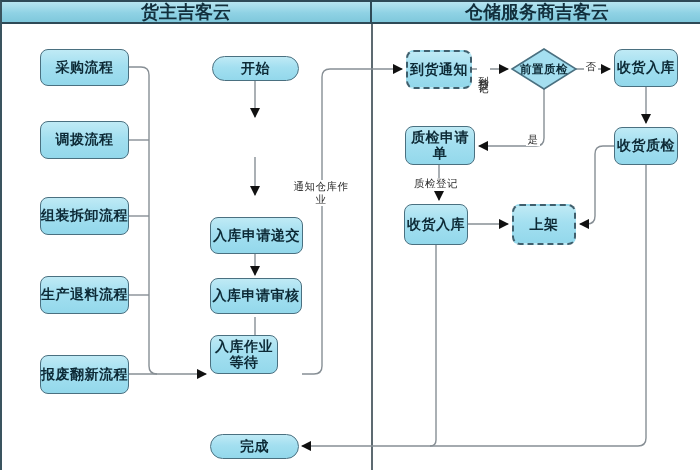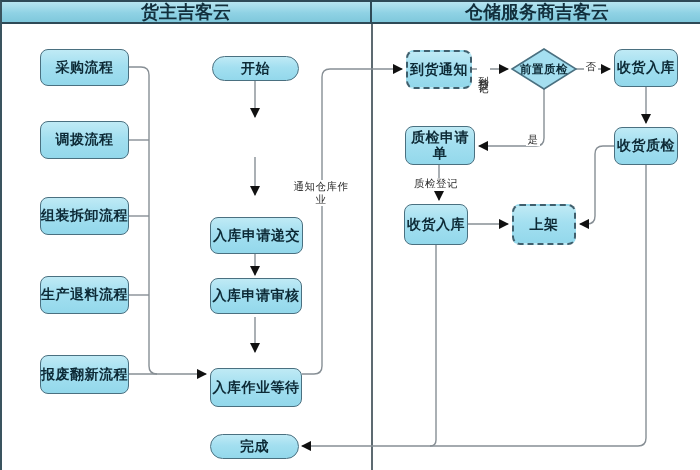--- a/index.html
+++ b/index.html
@@ -101,21 +101,21 @@
 
   <div class="node" style="left:38px;top:47px;width:89px;height:37px;">采购流程</div>
   <div class="node" style="left:38px;top:119px;width:89px;height:38px;">调拨流程</div>
   <div class="node" style="left:38px;top:195px;width:89px;height:38px;">组装拆卸流程</div>
   <div class="node" style="left:38px;top:274px;width:89px;height:38px;">生产退料流程</div>
   <div class="node stadium" style="left:210px;top:54px;width:87px;height:25px;">开始</div>
 
   <div class="node" style="left:38px;top:353px;width:89px;height:39px;">报废翻新流程</div>
   <div class="node" style="left:208px;top:196px;width:93px;height:37px;margin-top:19px;">入库申请递交</div>
   <div class="node" style="left:208px;top:276px;width:92px;height:36px;">入库申请审核</div>
-  <div class="node" style="left:208px;top:366px;width:92px;height:39px;">入库作业等待</div>
+  <div class="node" style="left:208px;top:333px;width:68px;height:39px;">入库作业等待</div>
   <div class="node stadium" style="left:208px;top:432px;width:89px;height:25px;">完成</div>
 
   <div class="node dashed" style="left:404px;top:48px;width:66px;height:39px;">到货通知</div>
   <div class="diamond-label" style="left:511px;top:52px;width:62px;height:30px;">前置质检</div>
   <div class="node" style="left:612px;top:47px;width:64px;height:38px;">收货入库</div>
   <div class="node" style="left:612px;top:125px;width:64px;height:38px;">收货质检</div>
   <div class="node" style="left:403px;top:124px;width:70px;height:39px;">质检申请单</div>
   <div class="node" style="left:402px;top:202px;width:64px;height:41px;">收货入库</div>
   <div class="node dashed" style="left:510px;top:202px;width:64px;height:41px;">上架</div>
 

